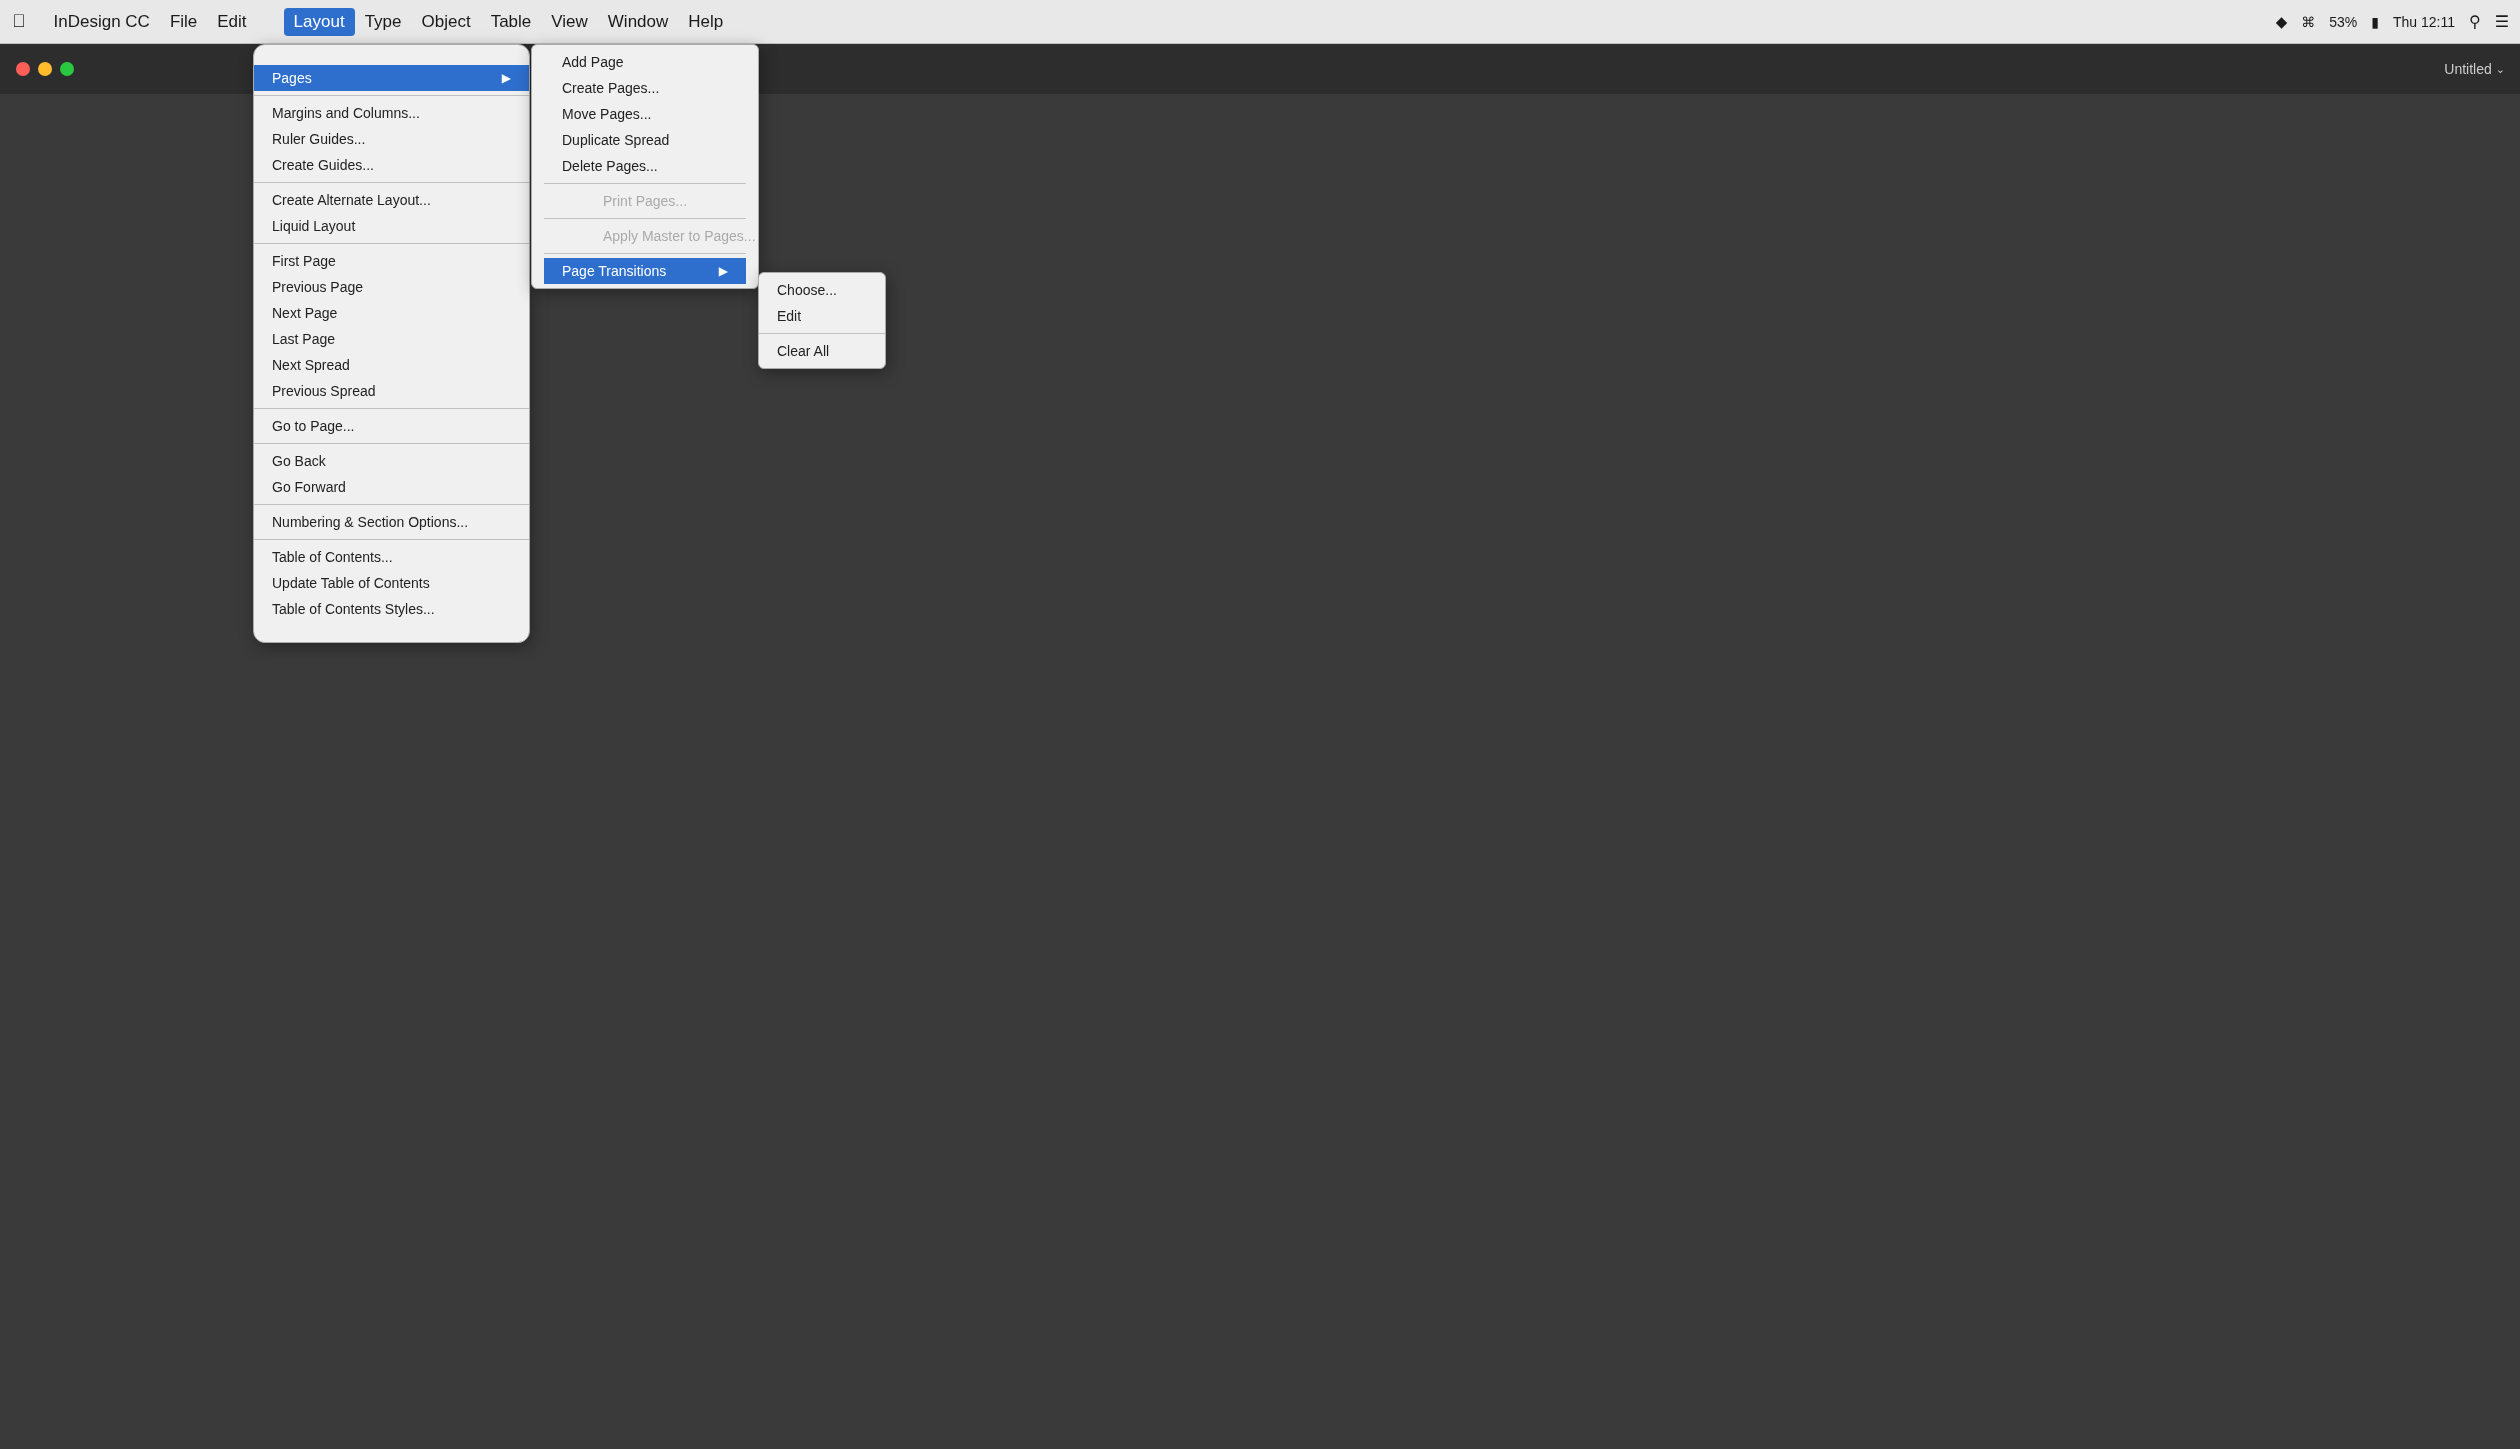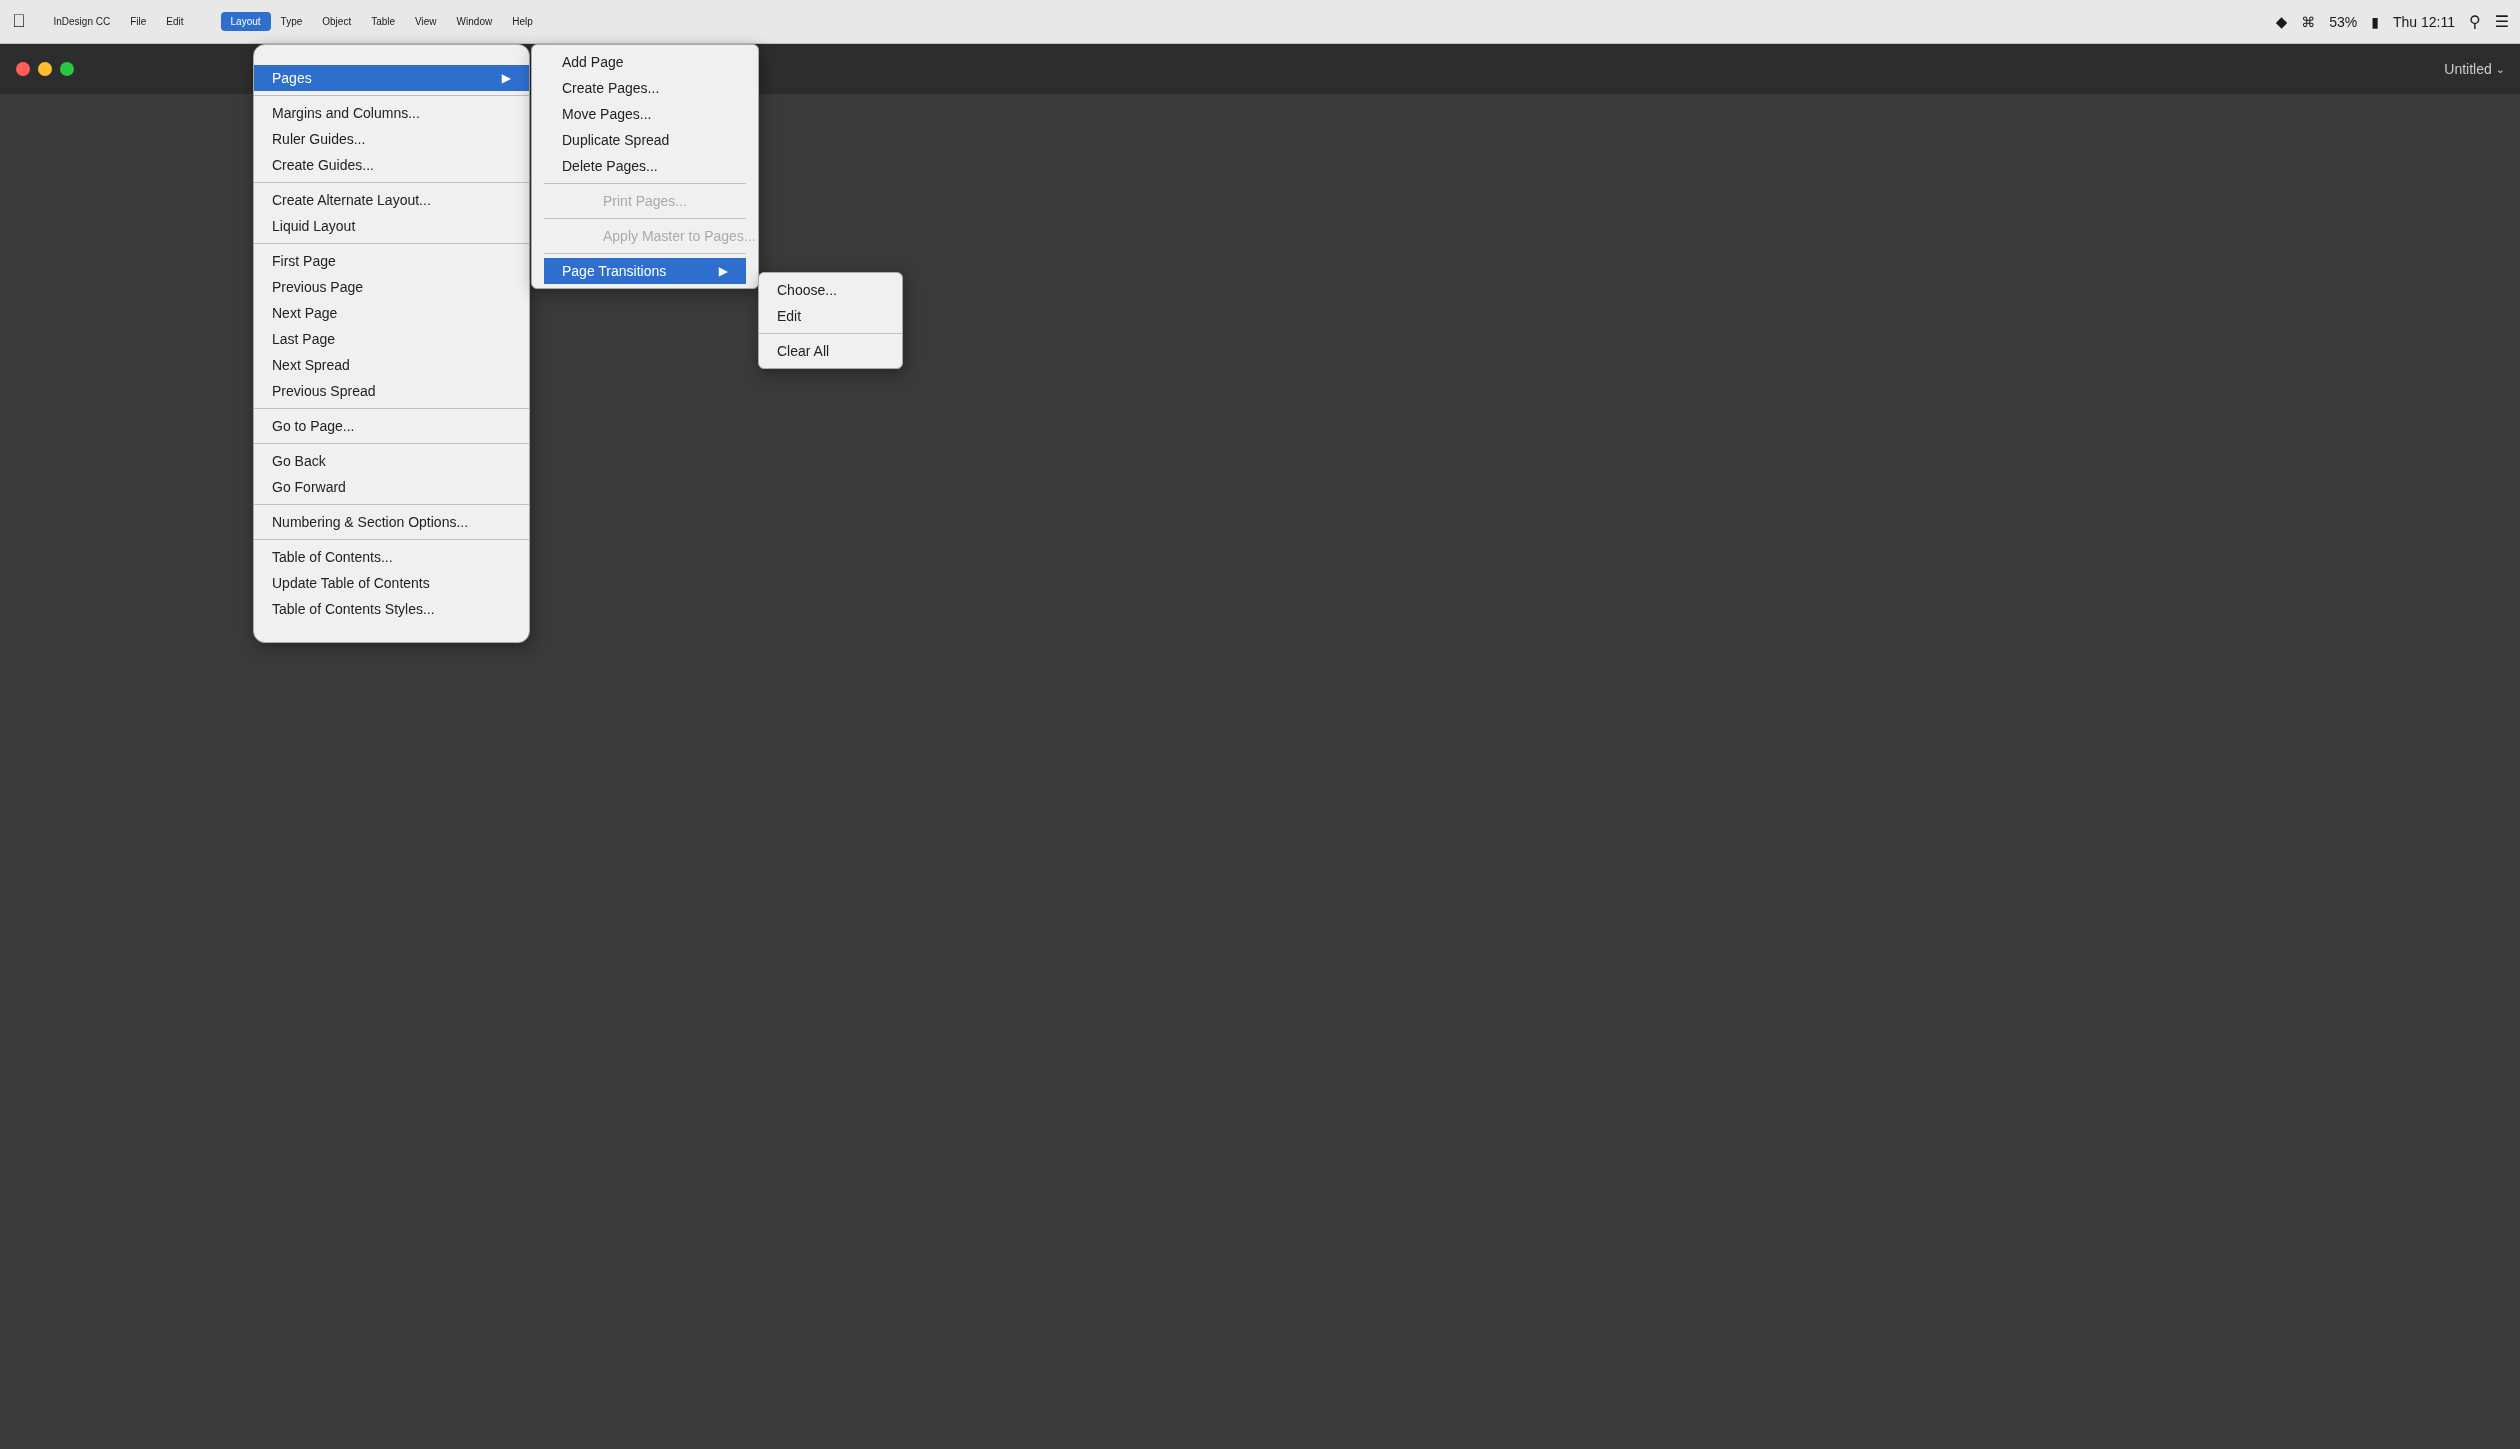--- a/index.html
+++ b/index.html
@@ -28,21 +28,21 @@
       display: flex;
       align-items: center;
       gap: 0;
     }
     .apple-logo {
       font-size: 18px;
       margin-right: 18px;
       color: #1a1a1a;
     }
     .menu-item {
-      font-size: 10px;
+      font-size: 17px;
       color: #1a1a1a;
       padding: 4px 10px;
       border-radius: 4px;
       cursor: pointer;
       white-space: nowrap;
     }
     .menu-item.active {
       background: #2e6fce;
       color: white;
       margin-left: 27px;
@@ -128,21 +128,21 @@
 
     
     .transitions-submenu {
       position: absolute;
       left: 758px;
       top: 228px;
       background: #f0f0f0;
       border: 1px solid #aaa;
       border-radius: 6px;
       box-shadow: 2px 4px 16px rgba(0,0,0,0.35);
-      width: 145px;
+      width: 128px;
       padding: 4px 0;
     }
 
     .menu-row {
       display: flex;
       align-items: center;
       padding: 5px 18px;
       font-size: 14px;
       color: #222;
       cursor: pointer;

